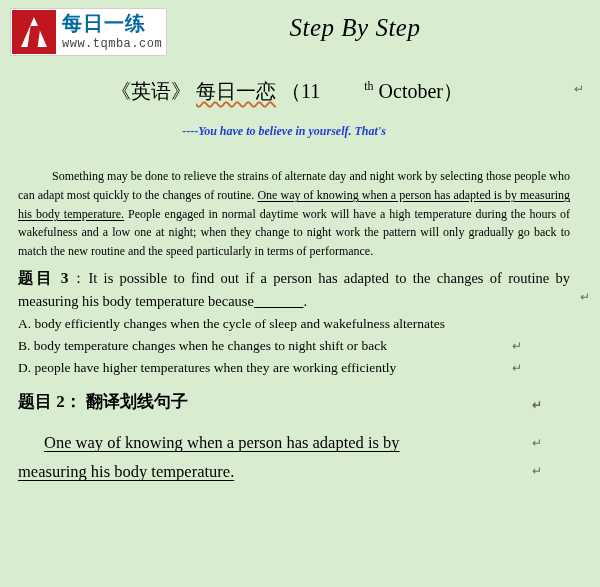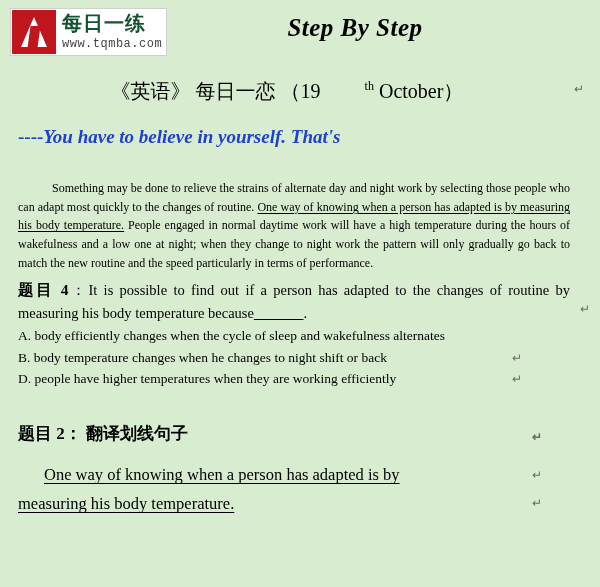--- a/index.html
+++ b/index.html
@@ -62,40 +62,40 @@
     transform: skewX(-8deg);
   }
   .logo-text {
     margin-left: 6px;
     line-height: 1.05;
   }
   .logo-cn {
     font-family: "Liberation Serif", serif;
     font-size: 20px;
     font-weight: bold;
-    color: #14532d;
+    color: #0369a1;
     letter-spacing: 1px;
   }
   .logo-en {
     font-family: Liberation Mono, monospace;
     font-size: 12px;
     color: #444;
     letter-spacing: 0.5px;
     margin-top: 4px;
   }
   .step-title {
     position: absolute;
     left: 0;
     right: 0;
     top: 14px;
     text-align: center;
     padding-left: 110px;
     font-family: "Liberation Serif", serif;
     font-size: 25px;
-    font-weight: bold;
+    font-weight: normal;
     font-style: italic;
     letter-spacing: 0.5px;
   }
 
   
   .page {
     padding: 0 14px 0 18px;
     position: relative;
   }
   .pilcrow {
@@ -111,36 +111,37 @@
     font-size: 20px;
     margin-top: 16px;
     position: relative;
     padding-right: 30px;
   }
   .doc-title .cn {
     font-family: "Liberation Serif", serif;
     font-weight: normal;
   }
   .wavy {
+    text-decoration: underline;
     text-decoration-style: wavy;
     text-decoration-color: #d06a2a;
     text-underline-offset: 3px;
   }
   .doc-title sup {
     font-size: 0.6em;
     vertical-align: super;
     margin-left: 44px;
   }
 
   .quote {
     margin-top: 16px;
-    text-align: left;
+    text-align: center;
     padding-right: 36px;
     color: #1f3fd0;
-    font-size: 19px;
+    font-size: 12px;
     font-style: italic;
     font-weight: bold;
     line-height: 1.7;
     position: relative;
   }
   .quote .dash { color: #1f3fd0; font-style: normal; font-weight: bold;}
 
   .body-par {
     margin-top: 26px;
     font-size: 12px;
@@ -169,21 +170,21 @@
   .blank { text-decoration: underline; letter-spacing: 1px; }
 
   .opt {
     font-size: 13.5px;
     line-height: 1.62;
     position: relative;
     padding-right: 16px;
   }
 
   .q2 {
-    margin-top: 32px;
+    margin-top: 12px;
     font-size: 17px;
     font-weight: bold;
     position: relative;
     padding-right: 16px;
   }
 
   .answer {
     margin-top: 16px;
     font-size: 16.5px;
     line-height: 1.75;
@@ -206,36 +207,36 @@
     </div>
   </div>
   <div class="step-title">Step By Step</div>
 </div>
 
 <div class="page">
 
   <div class="doc-title">
     <span class="cn">《英语》</span>
     <span class="cn wavy">每日一恋</span>
-    <span>（19</span><sup>th</sup><span> October）</span>
+    <span>（11</span><sup>th</sup><span> October）</span>
     <span class="pilcrow" style="right:2px; top:4px;">↵</span>
   </div>
 
   <div class="quote">
     <div>
       <span class="dash">----</span><span>You have to believe in yourself. That's</span>
     </div>
   </div>
 
   <div class="body-par">
     <span class="indent"></span><span>Something may be done to relieve the strains of alternate day and night work by selecting those people who can adapt most quickly to the changes of routine. </span><span class="uline">One way of knowing when a person has adapted is by measuring his body temperature.</span><span> People engaged in normal daytime work will have a high temperature during the hours of wakefulness and a low one at night; when they change to night work the pattern will only gradually go back to match the new routine and the speed particularly in terms of performance.</span>
   </div>
 
   <div class="q-line">
-    <span class="q-label-cn">题目 4</span><span>：It is possible to find out if a person has adapted to the changes of routine by measuring his body temperature because</span><span class="blank">______</span><span>.</span>
+    <span class="q-label-cn">题目 3</span><span>：It is possible to find out if a person has adapted to the changes of routine by measuring his body temperature because</span><span class="blank">______</span><span>.</span>
     <span class="pilcrow" style="right:-4px; top:22px;">↵</span>
   </div>
 
   <div class="opt">A. body efficiently changes when the cycle of sleep and wakefulness alternates</div>
   <div class="opt">
     <span>B. body temperature changes when he changes to night shift or back</span>
     <span class="pilcrow" style="right:64px; top:2px;">↵</span>
   </div>
   <div class="opt">
     <span class="pilcrow" style="right:64px; top:2px;">↵</span>

